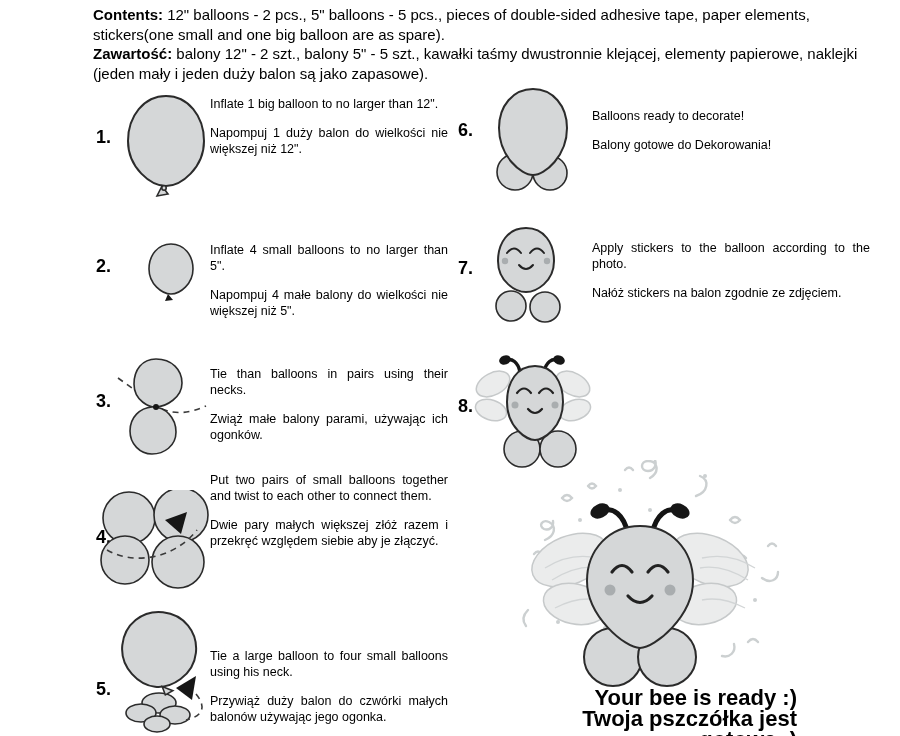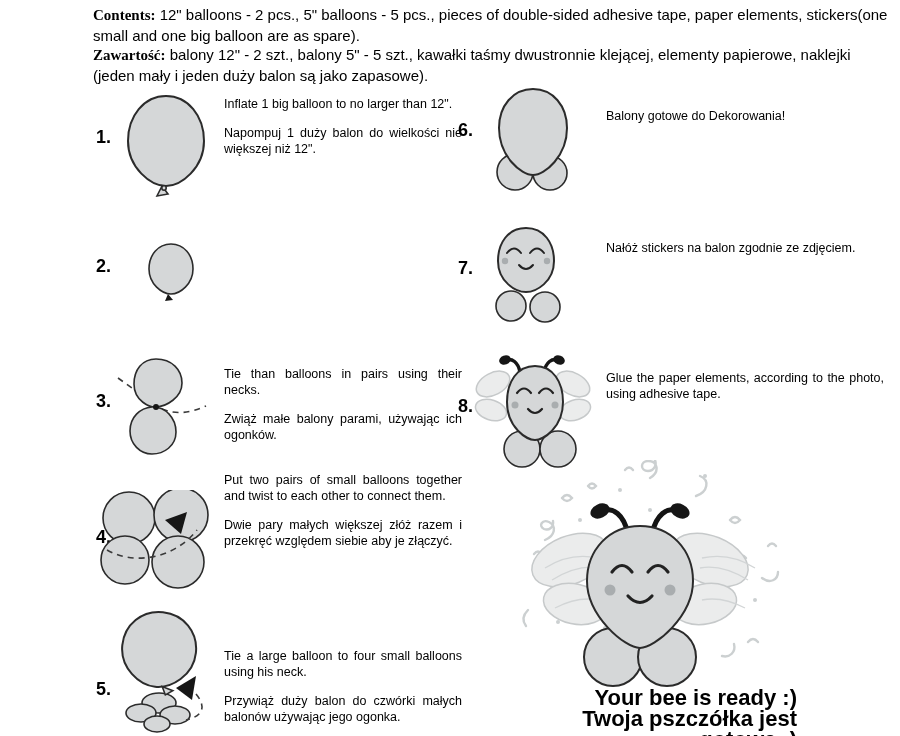--- a/index.html
+++ b/index.html
@@ -1,22 +1,22 @@
 <!DOCTYPE html>
 <html><head>
 <meta charset="utf-8">
 <style>
   html,body{margin:0;padding:0;background:#ffffff;}
   .page{position:relative;width:900px;height:736px;background:#ffffff;overflow:hidden;
         font-family:"Liberation Sans", sans-serif;color:#000;}
   .header{position:absolute;left:93px;top:5px;width:795px;font-size:15px;line-height:19.5px;
           text-align:left;}
-  .hdr-label{font-weight:bold;font-family:Liberation Serif, serif;}
+  .hdr-label{font-weight:bold;}
   .step-num{position:absolute;font-weight:bold;font-size:18px;}
-  .step-text{position:absolute;font-size:12.5px;line-height:16px;text-align:justify;margin-left:14px;}
+  .step-text{position:absolute;font-size:12.5px;line-height:16px;text-align:justify;}
   .step-text p{margin:0 0 13px 0;}
   .illus{position:absolute;}
   .finale-text{position:absolute;left:525px;top:687px;width:272px;text-align:right;
                font-weight:bold;font-size:22px;line-height:21px;}
   svg .outline{stroke:#2b2b2b;stroke-width:2;fill:#d5d7d8;}
   svg .thin{stroke:#2b2b2b;stroke-width:1.6;fill:#d5d7d8;}
   svg .dashed{stroke:#3a3a3a;stroke-width:1.6;fill:none;stroke-dasharray:6 5;}
   svg .wing{fill:#ebecec;stroke:#c6c9ca;stroke-width:1.5;}
   svg .vein{stroke:#d2d5d6;stroke-width:1.3;fill:none;}
   svg .face{stroke:#222;fill:none;stroke-linecap:round;}
@@ -44,20 +44,24 @@
   <div class="step-text" style="left:210px;top:96px;width:238px">
     <p>Inflate 1 big balloon to no larger than 12".</p>
     <p>Napompuj 1 duży balon do wielkości nie większej niż 12".</p>
   </div>
 
   <div class="step-num" style="left:96px;top:256px">2.</div>
   <svg class="illus" style="left:143px;top:242px" width="56" height="66" viewBox="0 0 56 66">
     <path class="thin" d="M28 2 C41 2 50 13 50 27 C50 42 37 52 28 52 C19 52 6 42 6 27 C6 13 15 2 28 2 Z"></path>
     <path class="black" d="M25 52 l-3 7 l8 -1 z"></path>
   </svg>
+  <div class="step-text" style="left:210px;top:242px;width:238px">
+    <p>Inflate 4 small balloons to no larger than 5".</p>
+    <p>Napompuj 4 małe balony do wielkości nie większej niż 5".</p>
+  </div>
 
   <div class="step-num" style="left:96px;top:391px">3.</div>
   <svg class="illus" style="left:110px;top:356px" width="102" height="102" viewBox="0 0 102 102">
     <path class="dashed" d="M8 22 L40 45"></path>
     <path class="dashed" d="M52 53 C66 59 80 57 96 50"></path>
     <path class="thin" d="M46 3 C62 3 72 14 72 27 C72 42 56 50 47 51 C40 52 24 45 24 28 C24 14 32 3 46 3 Z"></path>
     <path class="thin" d="M42 51 C55 50 66 62 66 76 C66 90 54 98 42 98 C30 98 20 88 20 75 C20 61 30 52 42 51 Z"></path>
     <circle class="black" cx="46" cy="51" r="3"></circle>
   </svg>
   <div class="step-text" style="left:210px;top:366px;width:238px">
@@ -97,37 +101,39 @@
     <p>Przywiąż duży balon do czwórki małych balonów używając jego ogonka.</p>
   </div>
 
   <div class="step-num" style="left:458px;top:120px">6.</div>
   <svg class="illus" style="left:490px;top:86px" width="84" height="106" viewBox="0 0 84 106">
     <circle class="thin" cx="25" cy="86" r="18"></circle>
     <circle class="thin" cx="60" cy="87" r="17"></circle>
     <path class="outline" d="M43 3 C63 3 77 20 77 42 C77 70 55 89 43 89 C31 89 9 70 9 42 C9 20 23 3 43 3 Z"></path>
   </svg>
   <div class="step-text" style="left:592px;top:108px;width:278px">
+    <p>Balloons ready to decorate!</p>
     <p>Balony gotowe do Dekorowania!</p>
   </div>
 
   <div class="step-num" style="left:458px;top:258px">7.</div>
   <svg class="illus" style="left:492px;top:226px" width="84" height="98" viewBox="0 0 84 98">
     <circle class="thin" cx="19" cy="80" r="15"></circle>
     <circle class="thin" cx="53" cy="81" r="15"></circle>
     <path class="outline" d="M34 2 C52 2 62 17 62 35 C62 56 44 66 34 66 C24 66 6 56 6 35 C6 17 16 2 34 2 Z"></path>
     <g>
       <path class="face" style="stroke-width:2" d="M15 27 q7 -9 14 0"></path>
       <path class="face" style="stroke-width:2" d="M38 27 q7 -9 14 0"></path>
       <circle class="cheek" cx="13" cy="35" r="3.2"></circle>
       <circle class="cheek" cx="55" cy="35" r="3.2"></circle>
       <path class="face" style="stroke-width:2" d="M27 39 q7 8 14 0"></path>
     </g>
   </svg>
   <div class="step-text" style="left:592px;top:240px;width:278px">
+    <p>Apply stickers to the balloon according to the photo.</p>
     <p>Nałóż stickers na balon zgodnie ze zdjęciem.</p>
   </div>
 
   <div class="step-num" style="left:458px;top:396px">8.</div>
   <svg class="illus" style="left:468px;top:350px" width="130" height="120" viewBox="0 0 130 120">
     <g>
       <ellipse class="wing" cx="25" cy="34" rx="18" ry="11" transform="rotate(-28 25 34)"></ellipse>
       <ellipse class="wing" cx="23" cy="60" rx="16" ry="10" transform="rotate(18 23 60)"></ellipse>
       <ellipse class="wing" cx="105" cy="34" rx="18" ry="11" transform="rotate(28 105 34)"></ellipse>
       <ellipse class="wing" cx="107" cy="60" rx="16" ry="10" transform="rotate(-18 107 60)"></ellipse>
@@ -143,21 +149,20 @@
     <path class="outline" d="M67 16 C85 16 95 32 95 52 C95 78 75 90 67 90 C59 90 39 78 39 52 C39 32 49 16 67 16 Z"></path>
     <g>
       <path class="face" style="stroke-width:2.2" d="M49 43 q7 -9 14 0"></path>
       <path class="face" style="stroke-width:2.2" d="M71 43 q7 -9 14 0"></path>
       <circle class="cheek" cx="47" cy="55" r="3.5"></circle>
       <circle class="cheek" cx="87" cy="55" r="3.5"></circle>
       <path class="face" style="stroke-width:2.2" d="M60 59 q7 8 14 0"></path>
     </g>
   </svg>
   <div class="step-text" style="left:592px;top:370px;width:278px">
-    <p>Glue the paper elements, according to the photo, using adhesive tape.</p>
   </div>
 
   <svg class="illus" style="left:500px;top:460px" width="300" height="228" viewBox="0 0 300 228">
     <g>
       <path class="confetti" d="M45 80 c10 -4 12 -14 4 -18 c-7 -3 -11 4 -5 7 c5 2 10 -2 9 -8"></path>
       <path class="confetti" d="M40 104 c-3 10 5 15 12 11"></path>
       <path class="confetti" d="M150 18 c10 -6 8 -17 -2 -17 c-8 0 -8 10 0 10 c6 0 9 -6 7 -11"></path>
       <path class="confetti" d="M196 36 c12 -4 14 -16 4 -20"></path>
       <path class="confetti" d="M262 118 c8 6 16 2 16 -6"></path>
       <path class="confetti" d="M28 150 q-8 8 -2 16"></path>

